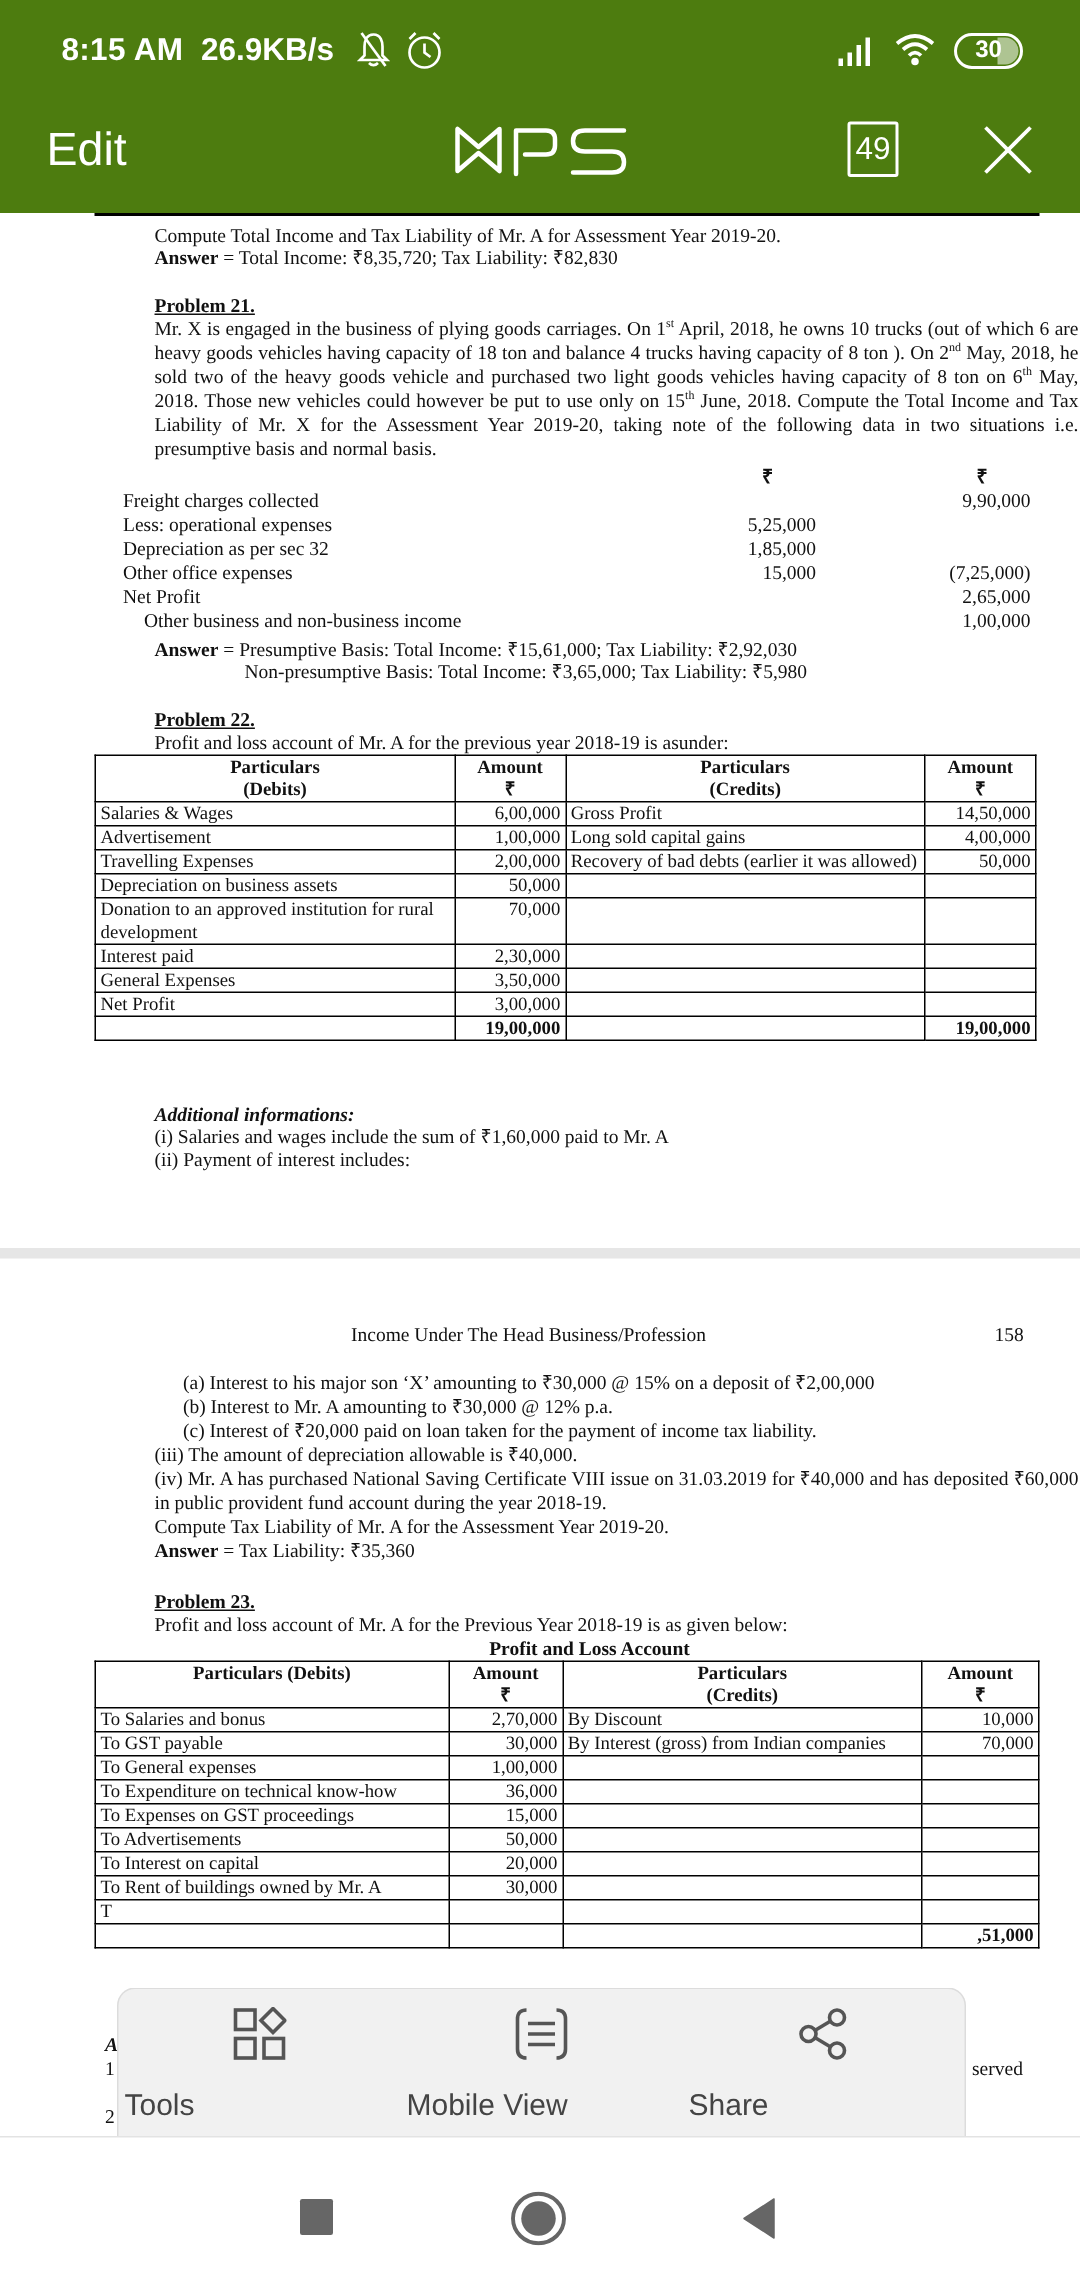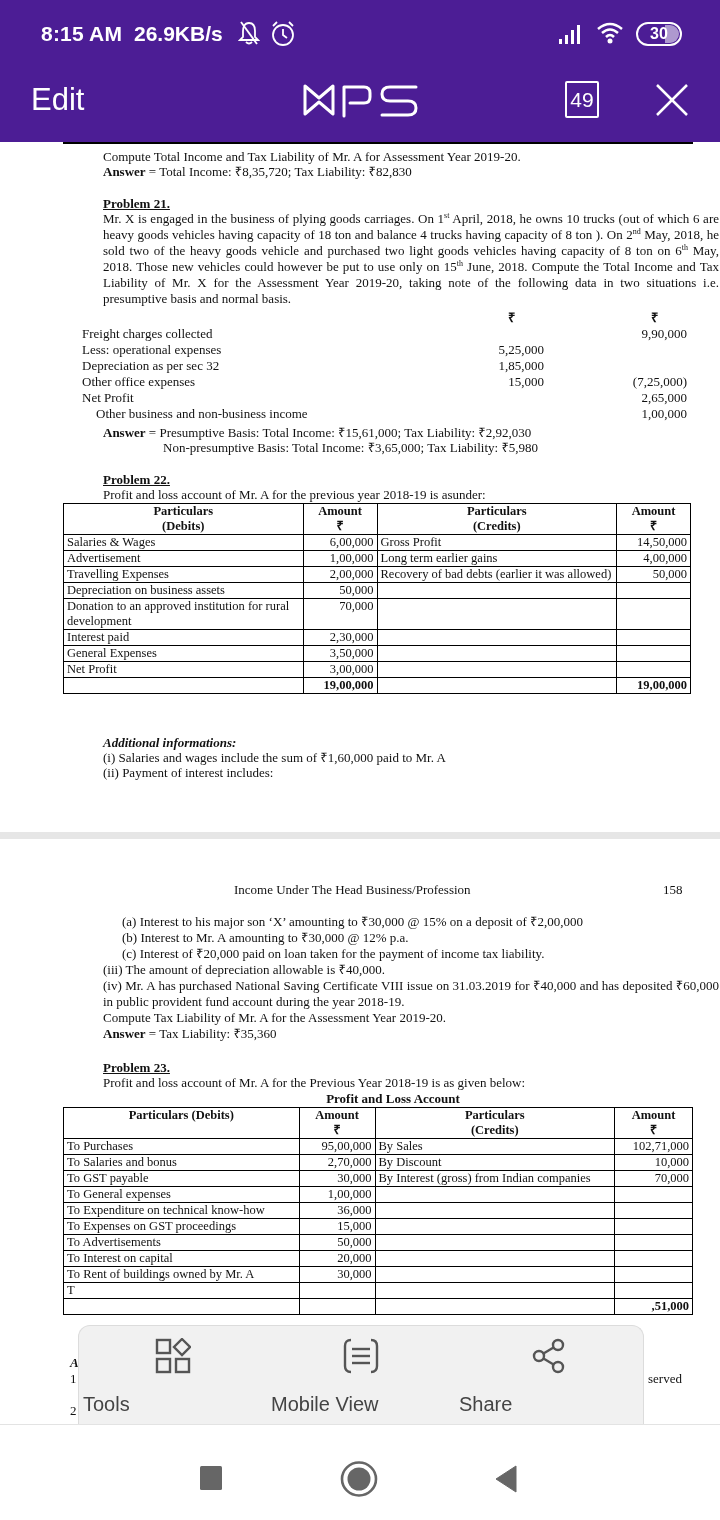--- a/index.html
+++ b/index.html
@@ -1,18 +1,18 @@
 <!DOCTYPE html>
 <html><head>
 <meta charset="utf-8">
 <style>
   html,body{margin:0;padding:0;}
   body{width:720px;height:1520px;overflow:hidden;position:relative;background:#ffffff;font-family:"Liberation Sans",sans-serif;}
   
-  .topbar{position:absolute;left:0;top:0;width:720px;height:142px;background:#4c1d95;color:#fff;}
+  .topbar{position:absolute;left:0;top:0;width:720px;height:142px;background:#4d7c0f;color:#fff;}
   .status{position:absolute;left:0;top:0;width:720px;height:70px;}
   .status .time{position:absolute;left:41px;top:22px;font-size:21px;font-weight:bold;letter-spacing:0.2px;}
   .status .speed{position:absolute;left:134px;top:22px;font-size:21px;font-weight:bold;}
   .status .bell{position:absolute;left:238px;top:20px;width:22px;height:26px;}
   .status .alarm{position:absolute;left:270px;top:20px;width:26px;height:28px;}
   .status .signal{position:absolute;left:558px;top:24px;width:24px;height:20px;}
   .status .wifi{position:absolute;left:596px;top:20px;width:28px;height:26px;}
   .status .battery{position:absolute;left:636px;top:22px;width:46px;height:24px;box-sizing:border-box;border:2px solid #fff;border-radius:12px;}
   .status .battery .lvl{position:absolute;right:1px;top:1px;bottom:1px;width:14px;border-radius:0 10px 10px 0;background:rgba(255,255,255,0.55);}
   .status .battery span{position:absolute;left:0;right:0;top:0;text-align:center;font-size:16px;font-weight:bold;line-height:20px;}
@@ -154,21 +154,21 @@
       <tbody id="p22body">
         <tr>
           <td>Salaries &amp; Wages</td>
           <td class="n">6,00,000</td>
           <td>Gross Profit</td>
           <td class="n">14,50,000</td>
         </tr>
         <tr>
           <td>Advertisement</td>
           <td class="n">1,00,000</td>
-          <td>Long term earlier gains</td>
+          <td>Long sold capital gains</td>
           <td class="n">4,00,000</td>
         </tr>
         <tr>
           <td>Travelling Expenses</td>
           <td class="n">2,00,000</td>
           <td>Recovery of bad debts (earlier it was allowed)</td>
           <td class="n">50,000</td>
         </tr>
         <tr>
           <td>Depreciation on business assets</td>
@@ -244,26 +244,20 @@
       </colgroup>
     <tbody>
         <tr>
       <td class="h" style="vertical-align:top;"><span>Particulars (Debits)</span></td>
       <td class="h"><span>Amount</span><br><span>₹</span></td>
       <td class="h"><span>Particulars</span><br><span>(Credits)</span></td>
       <td class="h"><span>Amount</span><br><span>₹</span></td>
     </tr>
     </tbody>
       <tbody id="p23body">
-        <tr>
-          <td>To Purchases</td>
-          <td class="n">95,00,000</td>
-          <td>By Sales</td>
-          <td class="n">102,71,000</td>
-        </tr>
         <tr>
           <td>To Salaries and bonus</td>
           <td class="n">2,70,000</td>
           <td>By Discount</td>
           <td class="n">10,000</td>
         </tr>
         <tr>
           <td>To GST payable</td>
           <td class="n">30,000</td>
           <td>By Interest (gross) from Indian companies</td>

